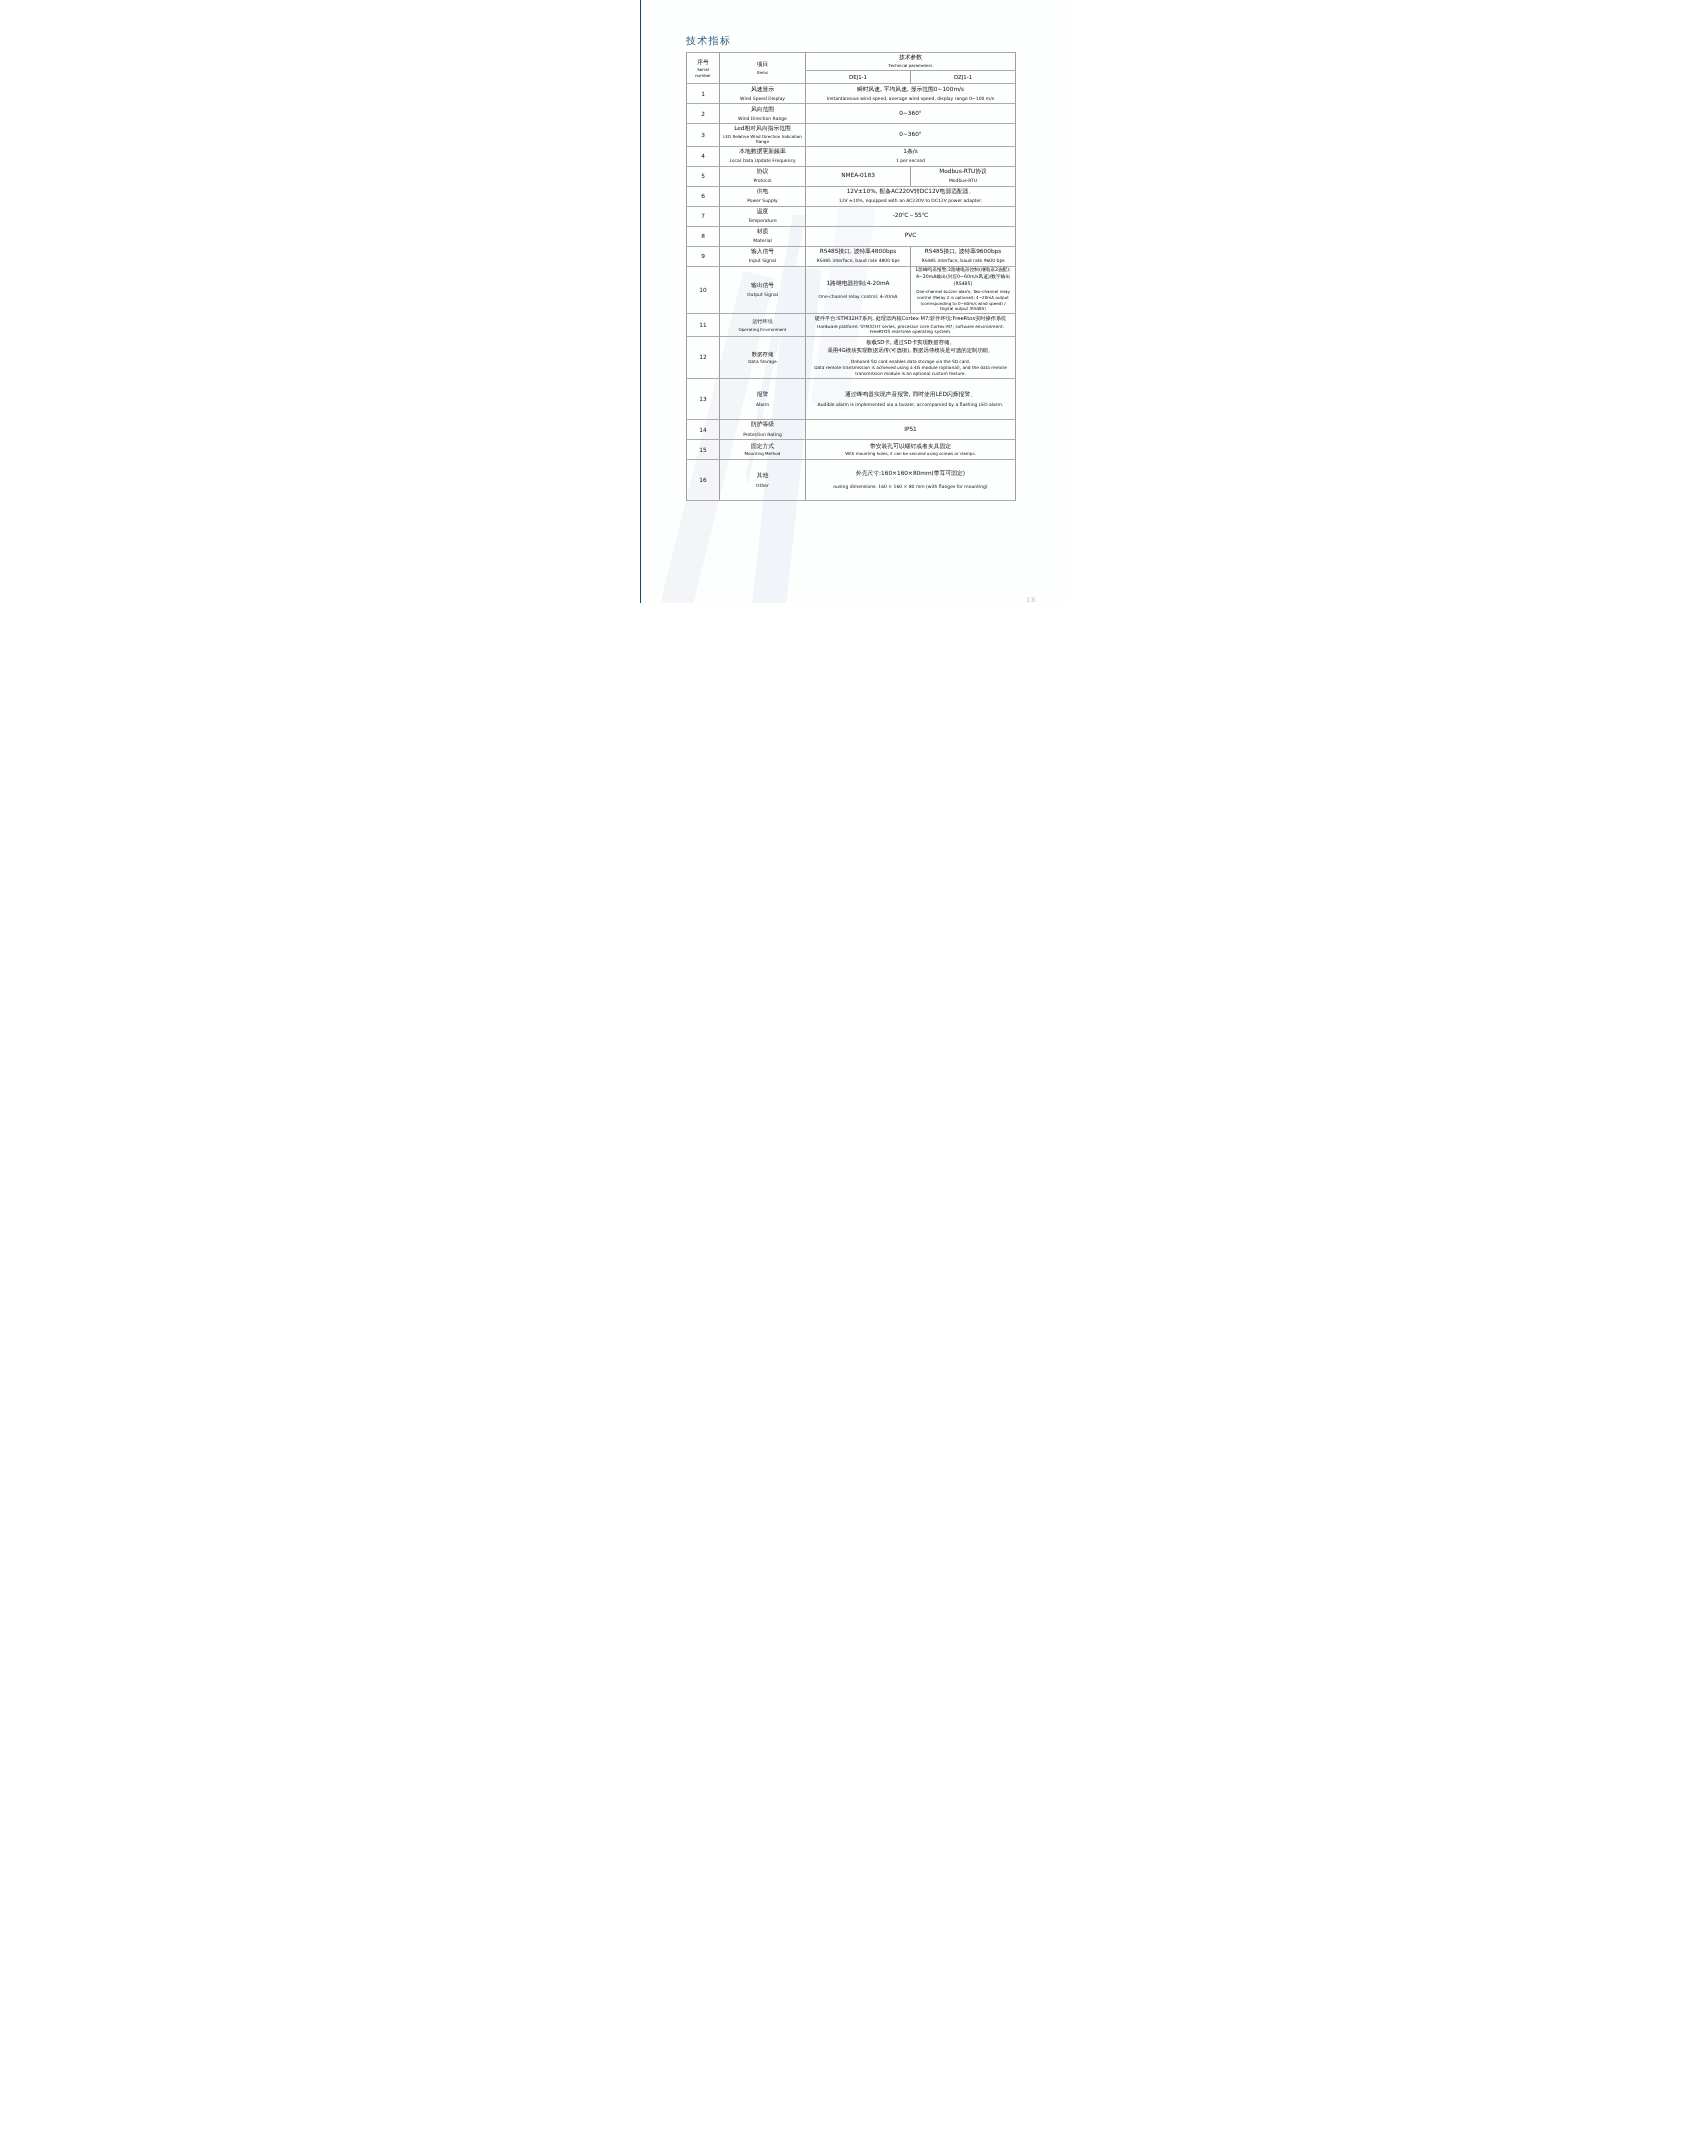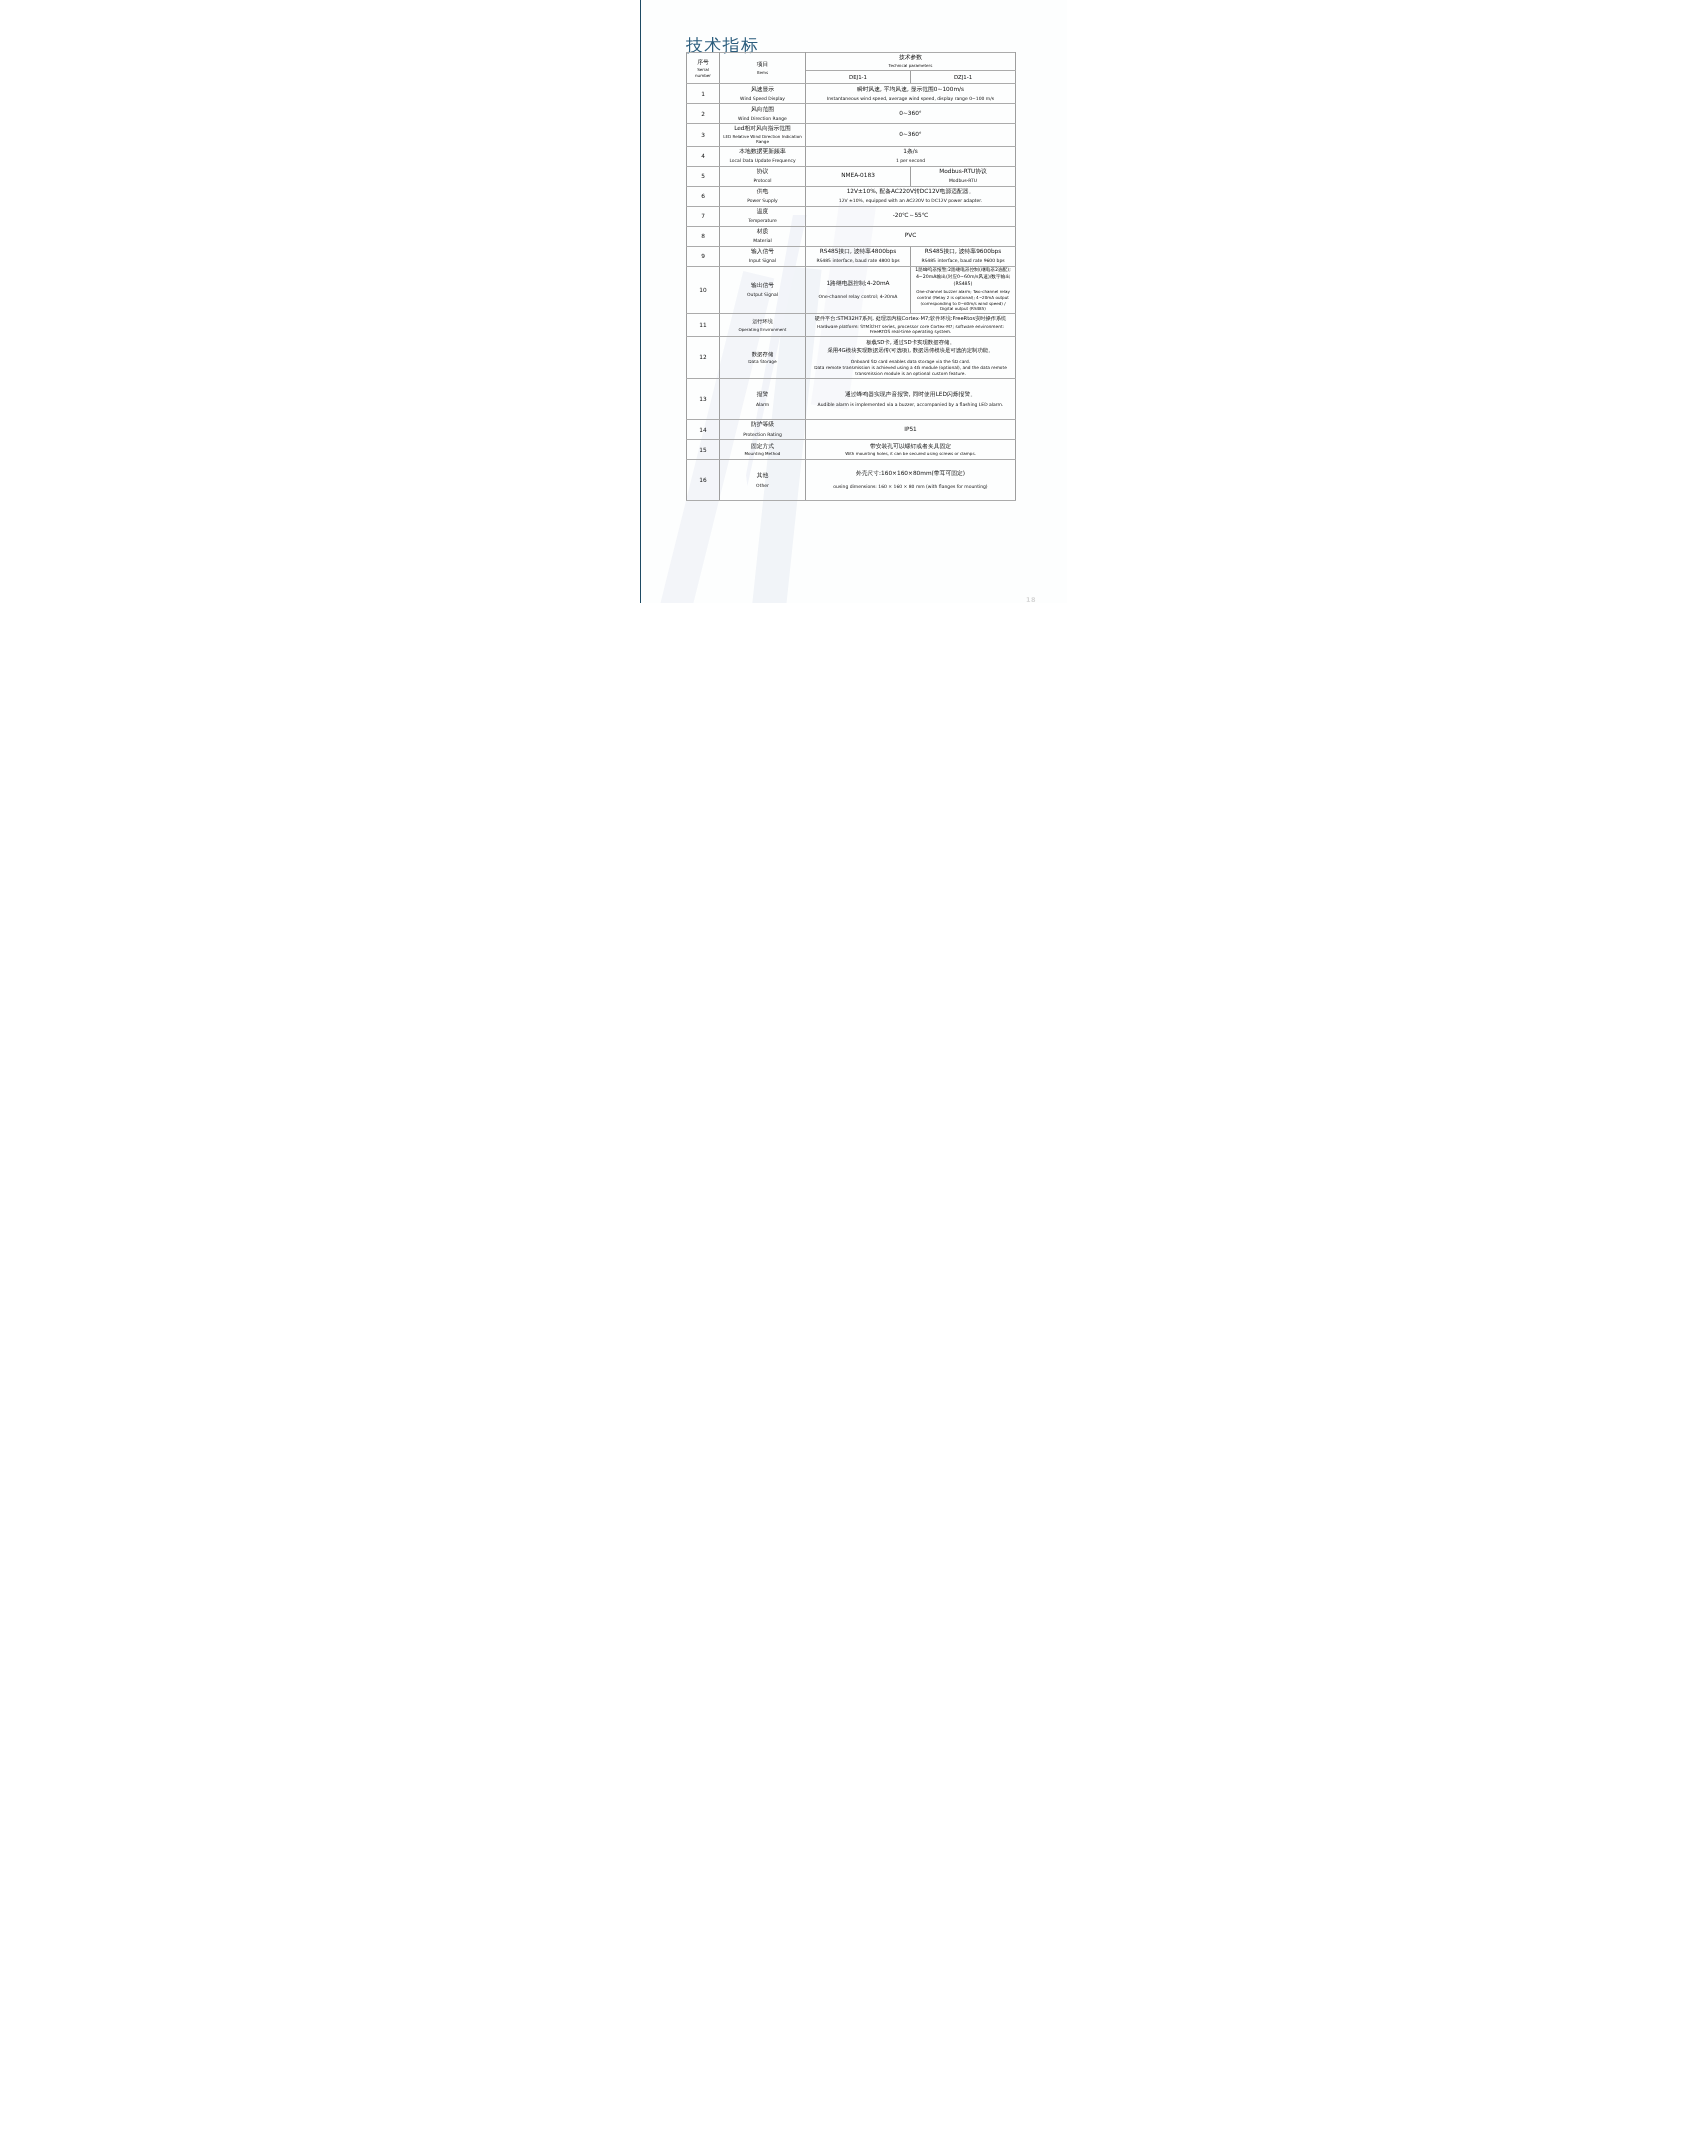--- a/index.html
+++ b/index.html
@@ -14,21 +14,21 @@
   
   .wm { position:absolute; pointer-events:none; }
   .wm1 { left:56px; top:269px; width:32px; height:387px; background:#f3f5f9; transform:rotate(14deg); }
   .wm2 { left:129px; top:267px; width:34px; height:357px; background:#f1f4f8; transform:rotate(6deg); }
   .wm3 { left:106px; top:215px; width:69px; height:271px; background:#f2f4f9;
          clip-path:polygon(68% 0%, 88% 0%, 2% 100%, 0% 96%); }
   .wm4 { left:185px; top:202px; width:37px; height:206px; background:#f7f8fb; transform:rotate(8deg); }
 
   .title {
     position:absolute; left:46px; top:34px;
-    font-size:17px; font-weight:400; letter-spacing:1.3px; color:#2b5d7d;
+    font-size:10px; font-weight:400; letter-spacing:1.3px; color:#2b5d7d;
   }
 
   table.spec {
     position:absolute; left:46px; top:52px; width:329px;
     border-collapse:collapse; table-layout:fixed;
     background:transparent;
   }
   table.spec td {
     border-top:0.9px solid #ababab; border-bottom:0.9px solid #ababab;
     border-left:0.4px solid #9e9e9e; border-right:0.4px solid #9e9e9e;

